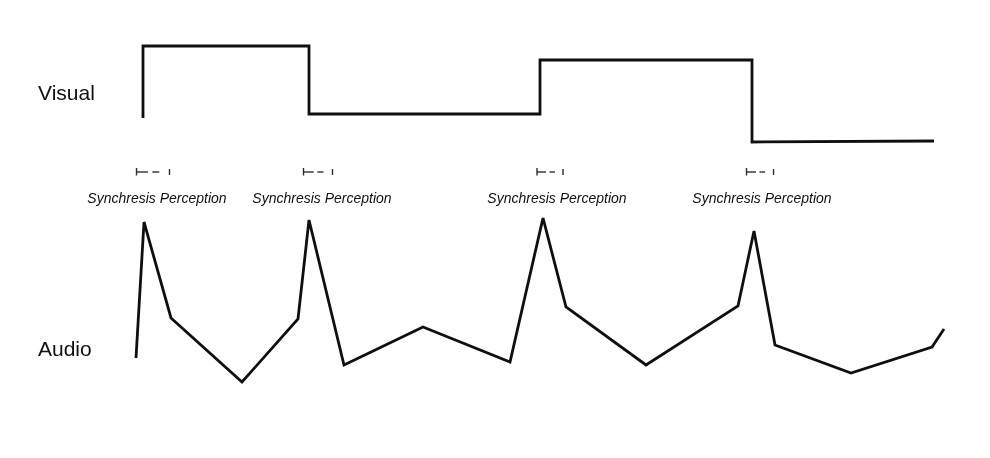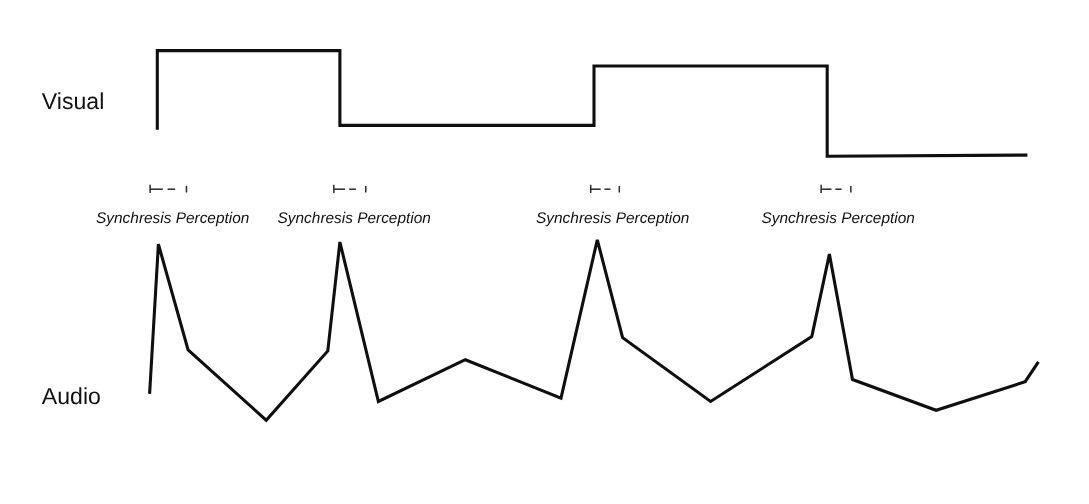--- a/index.html
+++ b/index.html
@@ -71,21 +71,21 @@
           <line x1="746.5" y1="168" x2="746.5" y2="175.5"></line>
           <line x1="746.5" y1="172" x2="755.95" y2="172"></line>
           <line x1="759.46" y1="172" x2="765.13" y2="172"></line>
           <line x1="773.5" y1="169" x2="773.5" y2="175"></line>
         </g>
       </g>
   </svg>
 
   <div class="axis-label" data-name="visual-track-label" style="left: 38px; top: 82px;">Visual</div>
 
-  <div class="axis-label" data-name="audio-track-label" style="left: 38px; top: 350px;">Audio</div>
+  <div class="axis-label" data-name="audio-track-label" style="left: 38px; top: 338px;">Audio</div>
 
   <div data-name="sync-labels">
       <div class="sync-label" data-name="synchresis-perception-label" style="left: 157px; top: 191px;">Synchresis Perception</div>
       <div class="sync-label" data-name="synchresis-perception-label" style="left: 322px; top: 191px;">Synchresis Perception</div>
       <div class="sync-label" data-name="synchresis-perception-label" style="left: 557px; top: 191px;">Synchresis Perception</div>
       <div class="sync-label" data-name="synchresis-perception-label" style="left: 762px; top: 191px;">Synchresis Perception</div>
     </div>
 
 </div>
 

